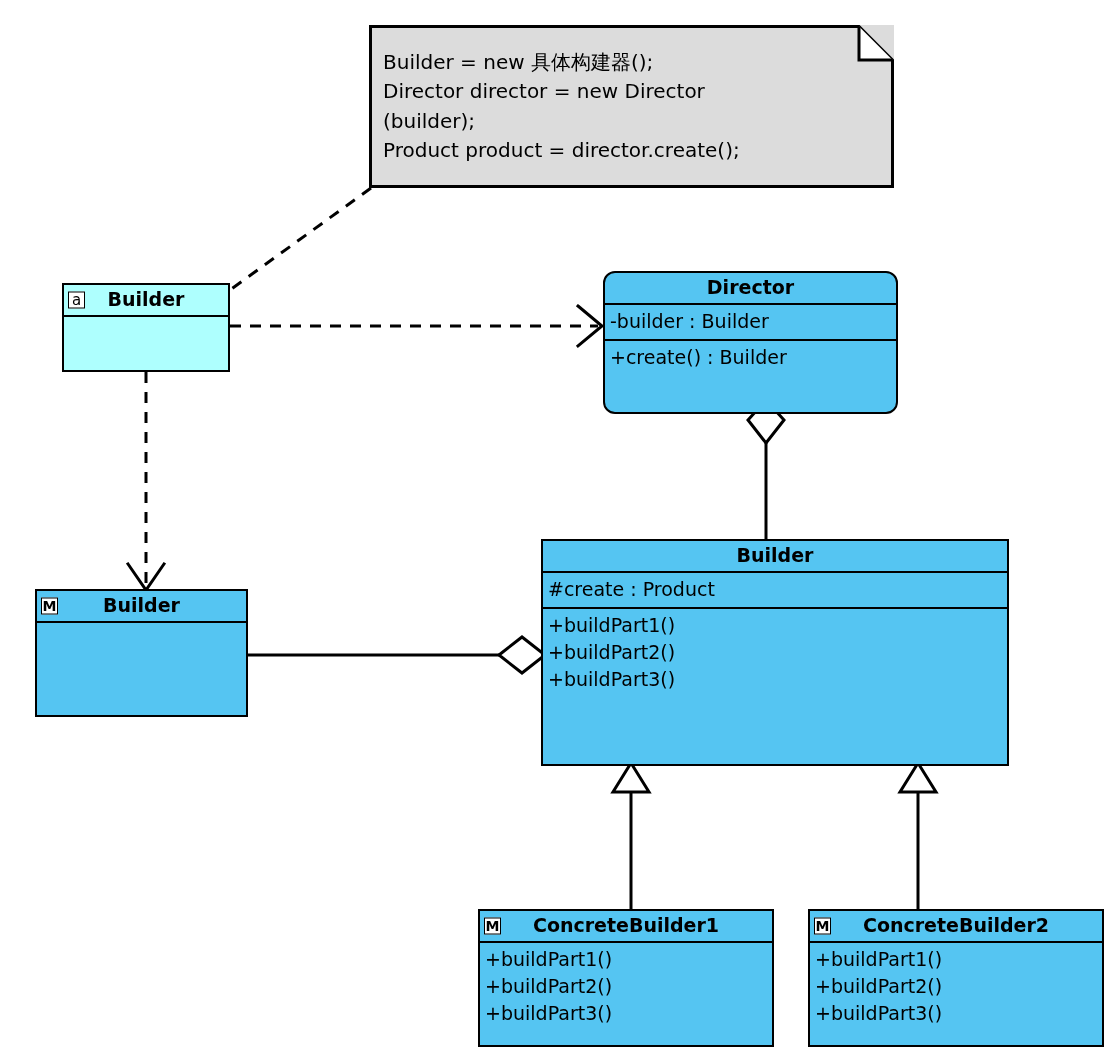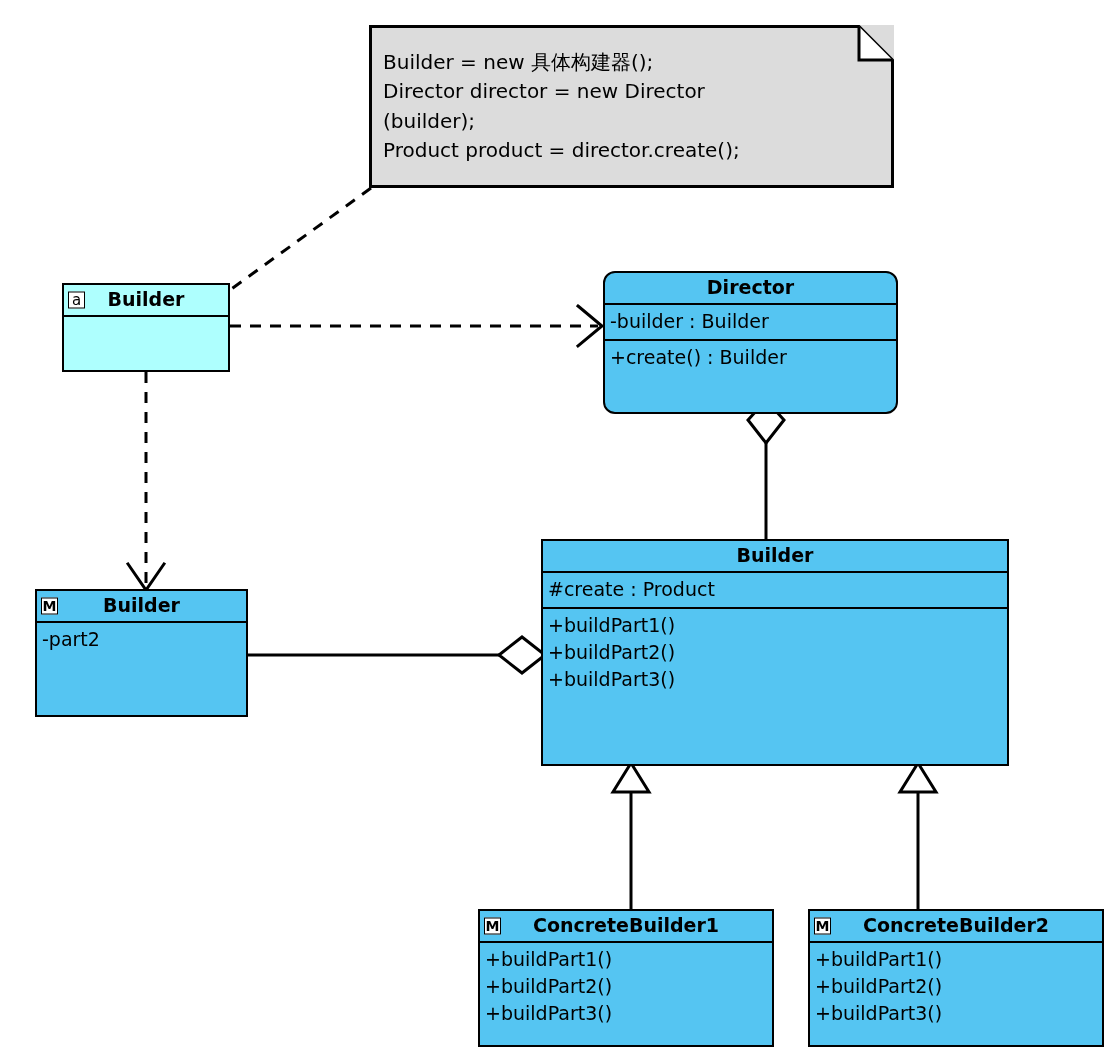--- a/index.html
+++ b/index.html
@@ -182,21 +182,20 @@
       <div class="cls-member">+buildPart3()</div>
     </div>
   </div>
 
   <div class="uml-class" style="left:35px; top:589px; width:213px; height:128px;">
     <div class="cls-title">
       <span class="badge">M</span>
       <span>Builder</span>
     </div>
     <div class="cls-compartment">
-      <div class="cls-member">-part2</div>
     </div>
   </div>
 
   <div class="uml-class" style="left:478px; top:909px; width:296px; height:138px;">
     <div class="cls-title">
       <span class="badge">M</span>
       <span>ConcreteBuilder1</span>
     </div>
     <div class="cls-compartment">
       <div class="cls-member">+buildPart1()</div>

